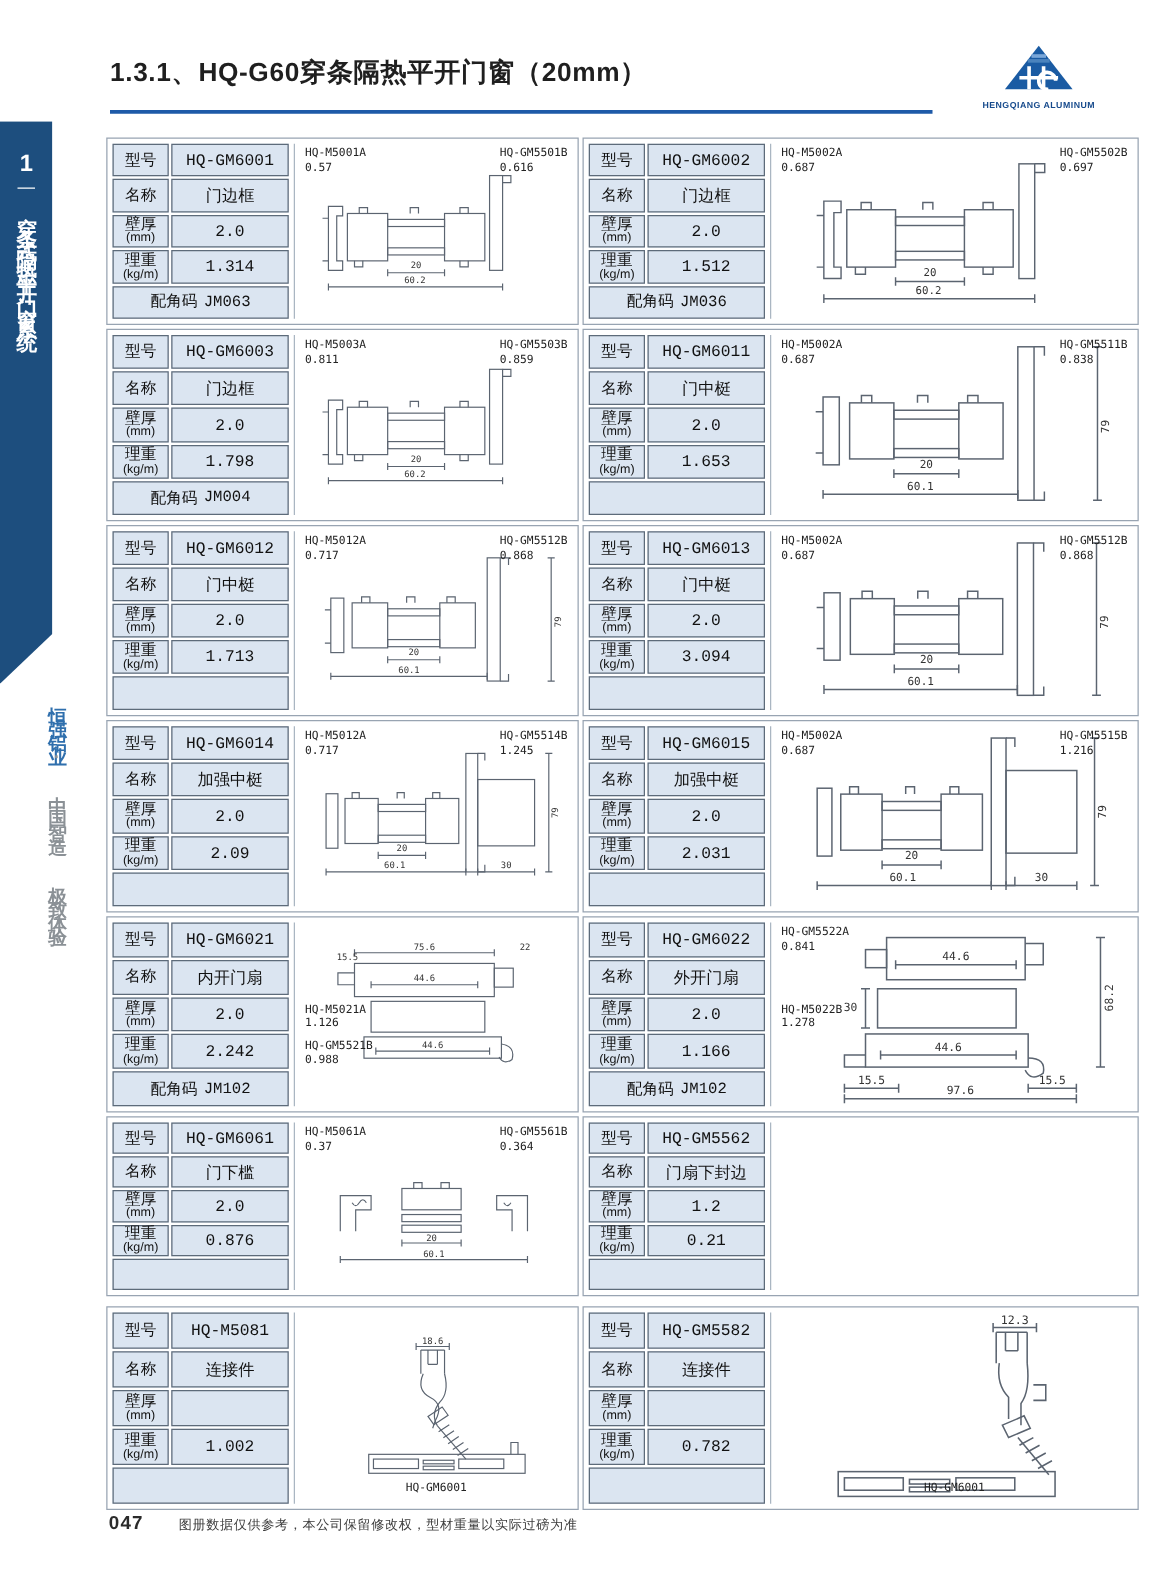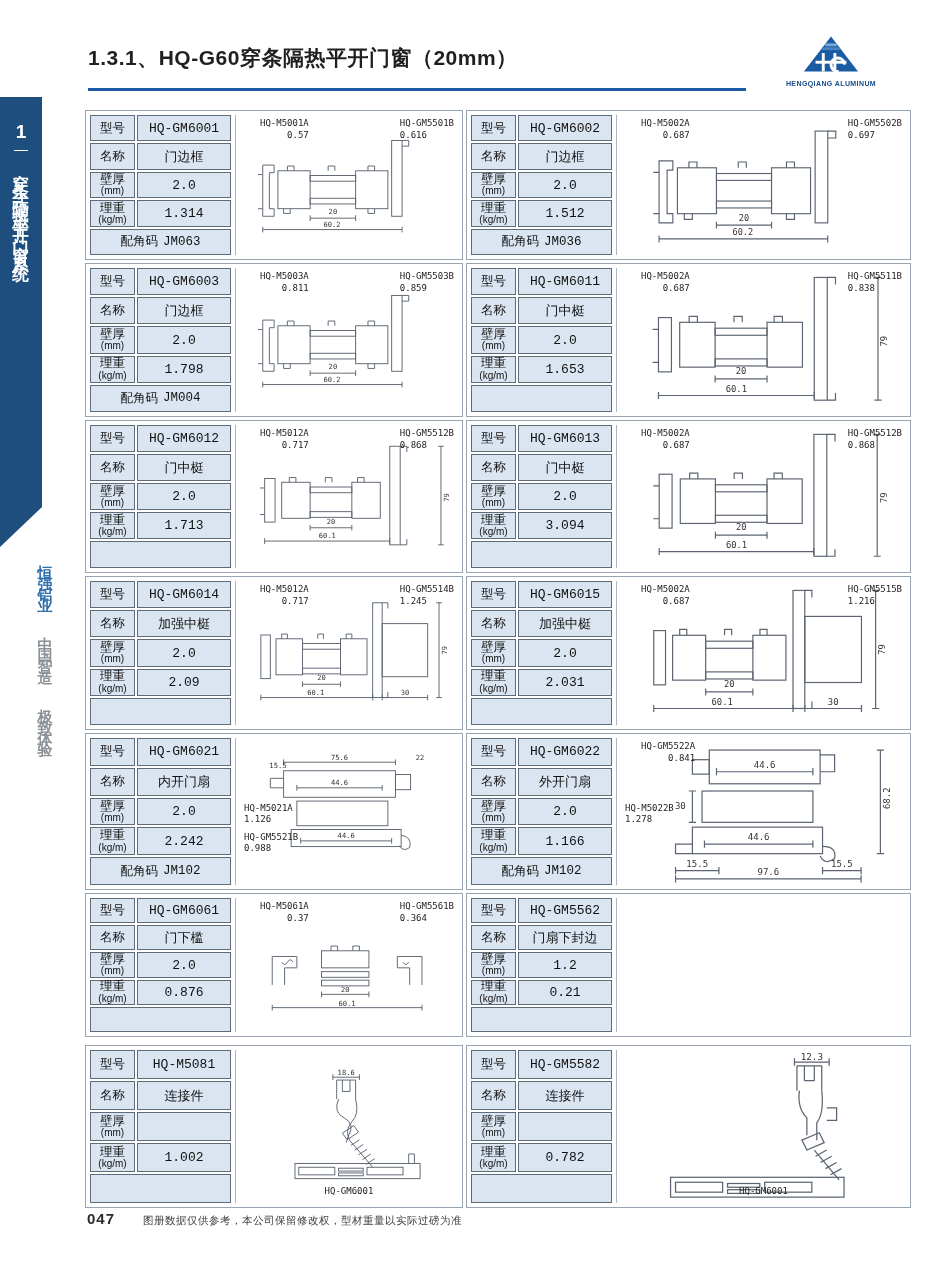--- a/index.html
+++ b/index.html
@@ -51,21 +51,21 @@
   .corner{flex:1;font-size:12.5px;gap:5px;color:#111;}
   .corner .code{font-family:"Liberation Mono","DejaVu Sans Mono",monospace;}
   
   .draw{flex:1;position:relative;margin-left:4px;min-width:0;}
   .draw svg{position:absolute;inset:0;width:100%;height:100%;}
   .draw text{font-family:"DejaVu Sans Mono",monospace;}
   .ann{
     position:absolute;z-index:2;display:flex;flex-direction:column;
     font-family:"DejaVu Sans Mono",monospace;font-size:9px;line-height:1.3;color:#222;
   }
-  .ann.tl{top:3px;left:20px;align-items:flex-end;}
+  .ann.tl{top:3px;left:4px;}
   .ann.tr{top:3px;right:4px;}
   .ann.ml{top:44%;left:4px;}
   .ann.bl{bottom:30px;left:4px;}
   .ann.bc{bottom:5px;left:50%;transform:translateX(-50%);flex-direction:row;}
   
   .footer{position:absolute;left:87px;top:1210px;display:flex;align-items:baseline;gap:28px;}
   .page-no{font-size:15px;font-weight:bold;color:#2b2b2b;letter-spacing:1px;}
   .footer-note{font-size:10.5px;color:#3c3c3c;letter-spacing:.5px;}
 </style>
 </head>

